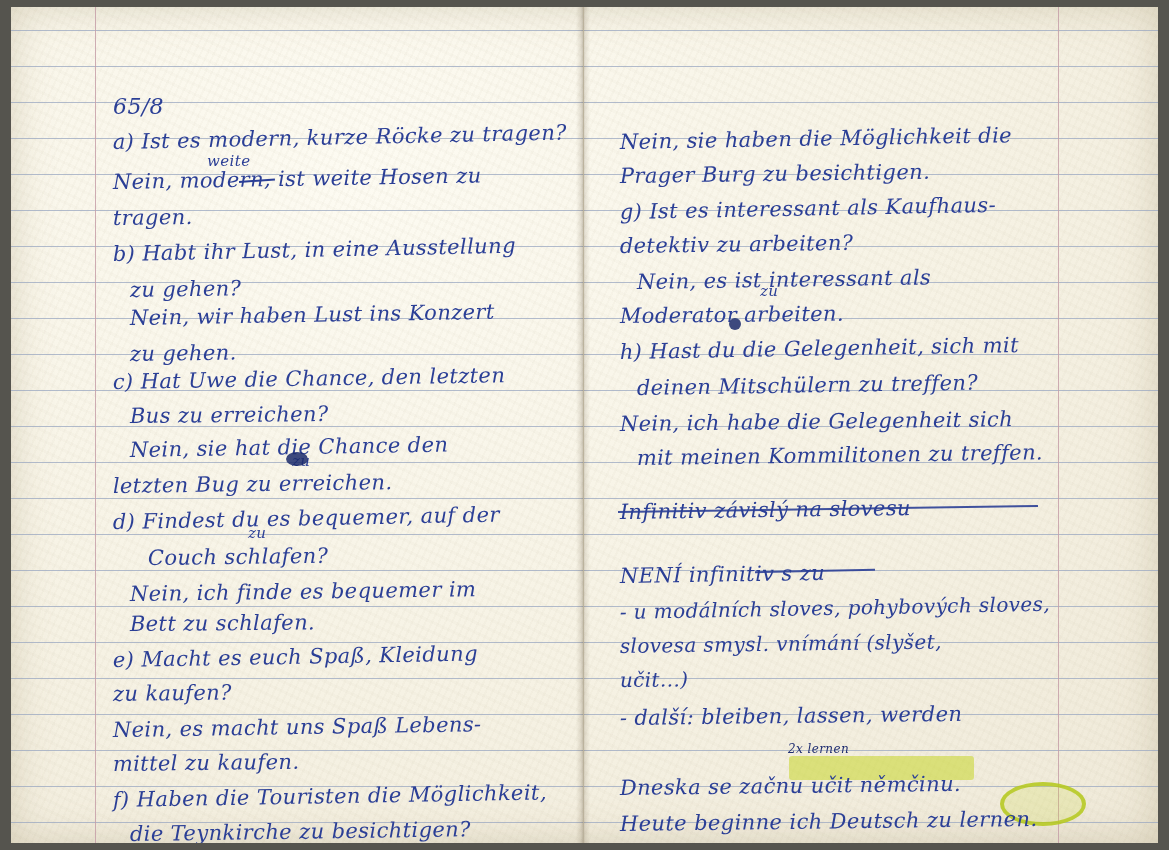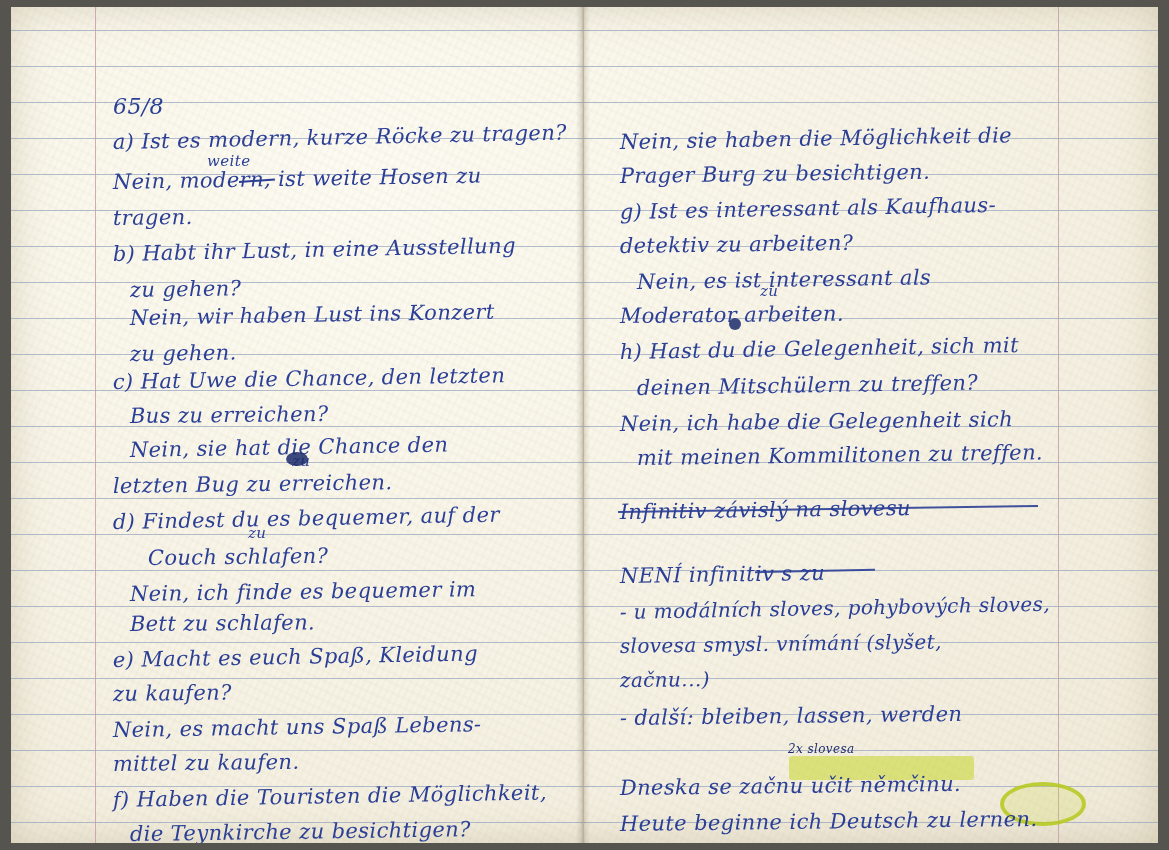--- a/index.html
+++ b/index.html
@@ -257,25 +257,25 @@
     <div class="hand" style="left:620px; top:500px; transform:rotate(-0.8deg);">Infinitiv závislý na slovesu</div>
     <div class="underline-u" style="left:618px; top:508px; width:420px; transform:rotate(-0.8deg);"></div>
 
     <div class="hand" style="left:620px; top:564px; transform:rotate(-0.9deg);">NENÍ infinitiv s zu</div>
     <div class="underline-u" style="left:755px; top:570px; width:120px; transform:rotate(-1.2deg);"></div>
 
     <div class="hand" style="left:620px; top:600px; font-size:20px; transform:rotate(-1.1deg);">- u modálních sloves, pohybových sloves,</div>
 
     <div class="hand" style="left:620px; top:634px; font-size:20px; transform:rotate(-0.8deg);">slovesa smysl. vnímání (slyšet,</div>
 
-    <div class="hand" style="left:620px; top:668px; font-size:20px; transform:rotate(-0.6deg);">začnu...)</div>
+    <div class="hand" style="left:620px; top:668px; font-size:20px; transform:rotate(-0.6deg);">učit...)</div>
 
     <div class="hand" style="left:620px; top:706px; transform:rotate(-0.7deg);">- další: bleiben, lassen, werden</div>
 
-    <div class="hand tiny" style="left:788px; top:742px; color:#1f2d70;">2x slovesa</div>
+    <div class="hand tiny" style="left:788px; top:742px; color:#1f2d70;">2x lernen</div>
 
     <div class="highlight-green" style="left:789px; top:756px; width:185px; height:24px;"></div>
     <div class="hand" style="left:620px; top:776px; transform:rotate(-0.7deg);">Dneska se začnu učit němčinu.</div>
 
     <div class="ellipse-green" style="left:1000px; top:782px; width:78px; height:36px;"></div>
     <div class="hand" style="left:620px; top:812px; transform:rotate(-0.7deg);">Heute beginne ich Deutsch zu lernen.</div>
   </div>
 
   <div class="edge-top"></div>
   <div class="edge-bottom"></div>

